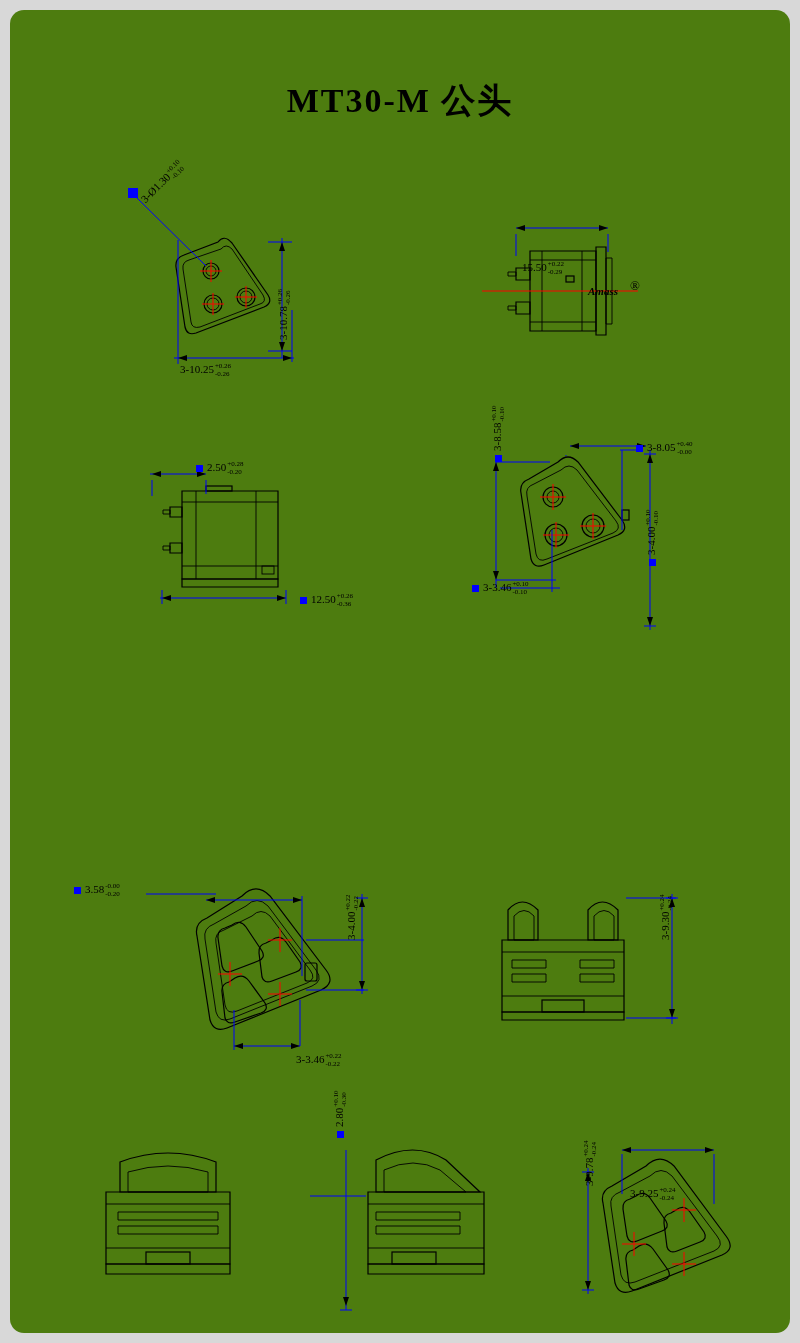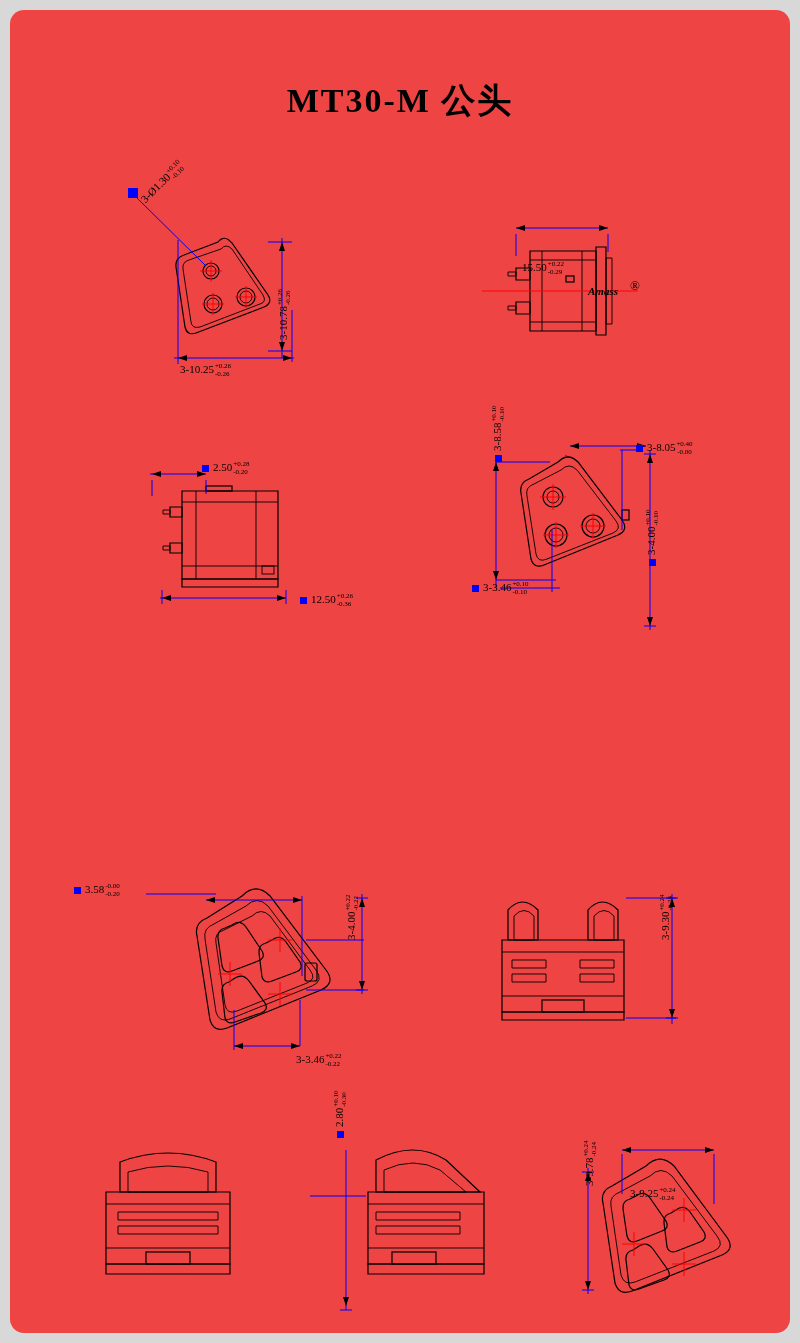--- a/index.html
+++ b/index.html
@@ -5,21 +5,21 @@
   html,body{margin:0;padding:0;}
   body{
     width:800px;height:1343px;
     background:#d8d8d8;
     font-family:"Liberation Sans", sans-serif;
     overflow:hidden;
   }
   .sheet{
     position:absolute;left:10px;top:10px;
     width:780px;height:1323px;
-    background:#ef4444;
+    background:#4d7c0f;
     border-radius:14px;
     overflow:hidden;
   }
   .title{
     position:absolute;width:100%;text-align:center;
     font-family:"Liberation Serif", serif;
     font-weight:bold;
     font-size:34px;
     letter-spacing:2px;
     color:#000;
@@ -295,21 +295,21 @@
   <div class="dimtxt" style="left:170px;top:352px;">
     <span>3-10.25</span><span class="tol"><span>+0.26</span><span>-0.26</span></span>
   </div>
 
   <div class="dimtxt" style="left:512px;top:202px;margin-top:48px;">
     <span>15.50</span><span class="tol"><span>+0.22</span><span>-0.29</span></span>
   </div>
   <div class="logo" style="left:578px;top:275px;">Amass</div>
   <div class="dimtxt" style="left:620px;top:268px;font-size:13px;">®</div>
 
-  <div class="dimtxt" style="left:192px;top:450px;">
+  <div class="dimtxt" style="left:186px;top:450px;">
     <span class="sq"></span><span>2.50</span><span class="tol"><span>+0.28</span><span>-0.20</span></span>
   </div>
   <div class="dimtxt" style="left:290px;top:582px;">
     <span class="sq"></span><span>12.50</span><span class="tol"><span>+0.26</span><span>-0.36</span></span>
   </div>
 
   <div class="dimtxt rot90" style="left:480px;top:452px;">
     <span class="sq"></span><span>3-8.58</span><span class="tol"><span>+0.10</span><span>-0.10</span></span>
   </div>
   <div class="dimtxt" style="left:626px;top:430px;text-align:center;">

